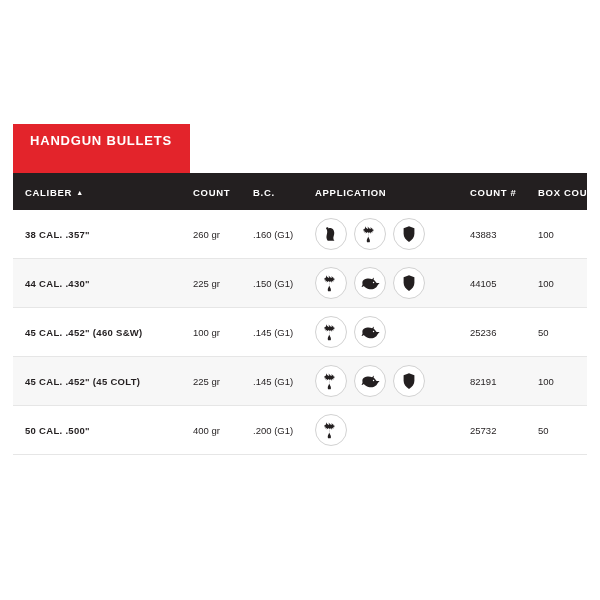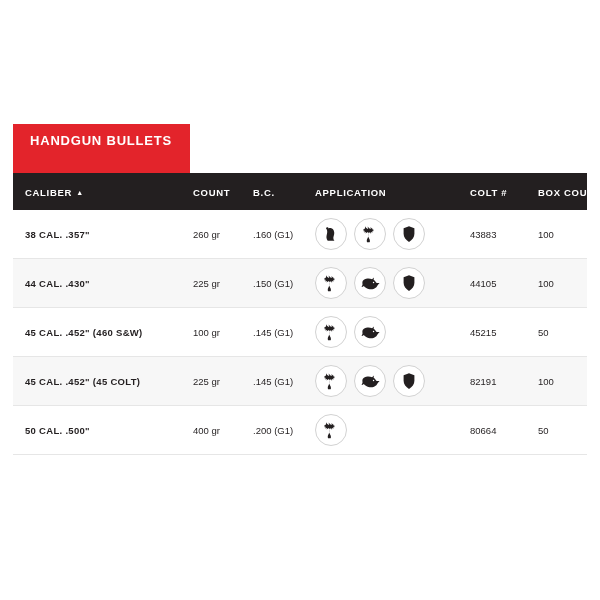--- a/index.html
+++ b/index.html
@@ -123,21 +123,21 @@
         <col class="c-app">
         <col class="c-item">
         <col class="c-box">
       </colgroup>
       <thead>
         <tr>
           <th><span>CALIBER</span><span class="sort-caret">▲</span></th>
           <th>COUNT</th>
           <th>B.C.</th>
           <th>APPLICATION</th>
-          <th>COLT #</th>
+          <th>COUNT #</th>
           <th>BOX COUNT</th>
         </tr>
       </thead>
       <tbody>
 
         <tr>
           <td class="caliber">38 CAL. .357"</td>
           <td>260 gr</td>
           <td>.160 (G1)</td>
           <td>
@@ -203,21 +203,21 @@
                   </svg>
               </span>
               <span class="icon-circle">
                 <svg width="20" height="16" viewBox="0 0 26 20" aria-hidden="true">
                     <path fill="#231f20" d="M3.5 7.5c1.4-2 3.7-3.2 6.3-3.4 2.1-.2 4.1.2 5.9 1.1l2.4-2.4-.4 3c1.2.8 2.2 1.9 3 3.1.6.9 1.6 1.3 2.6 1.2l2.2-.2-1.6 1.7c-.5.5-.9 1.1-1.2 1.8-.8 1.9-2.4 3.3-4.4 4-2.3.9-4.9 1-7.3.4-2.4-.6-4.6-1.9-6-3.8-.6.6-1.4 1-2.2 1.1L2 15l.9-1.6c.4-.7.5-1.5.3-2.2-.3-1.3-.1-2.6.3-3.7z"></path>
                     <circle cx="17.6" cy="9.3" r="0.9" fill="#ffffff"></circle>
                   </svg>
               </span>
             </div>
           </td>
-          <td>45215</td>
+          <td>25236</td>
           <td>50</td>
         </tr>
 
         <tr class="alt">
           <td class="caliber">45 CAL. .452" (45 COLT)</td>
           <td>225 gr</td>
           <td>.145 (G1)</td>
           <td>
             <div class="icons">
               <span class="icon-circle">
@@ -248,20 +248,20 @@
           <td>.200 (G1)</td>
           <td>
             <div class="icons">
               <span class="icon-circle">
                 <svg width="20" height="20" viewBox="0 0 24 24" aria-hidden="true">
                     <path fill="#231f20" d="M6.2 2.6c.3 1 .9 2 1.8 2.6.6.4 1.2.6 1.9.7-.5-.9-.7-1.8-.6-2.8.5.9 1.2 1.7 2.1 2.2.5.3 1 .5 1.6.6-.3-.8-.4-1.6-.2-2.4.4 1 1.1 1.8 2 2.3.6.3 1.1.5 1.8.6-.6.4-1.3.6-2 .6.6.5 1.3.9 2.1 1-.8.5-1.7.7-2.6.6.4.5.9.9 1.5 1.2-1 .3-2 .2-2.9-.2.1.6.4 1.2.8 1.7-1.1-.2-2-.8-2.7-1.7-.6 1-1 2.2-1 3.4 0 2 .5 3.3 1.3 4.6.5.8.8 1.7.8 2.7 0 .6-.1 1.2-.4 1.7H8.5c-.3-.6-.4-1.2-.4-1.9 0-1 .3-1.9.8-2.7.8-1.3 1.2-2.5 1.2-4.4 0-1.2-.3-2.3-.9-3.3-.7.8-1.6 1.4-2.6 1.6.4-.5.7-1 .8-1.6-.9.3-1.9.4-2.8.1.6-.3 1.1-.7 1.5-1.2-.9.1-1.8-.1-2.6-.6.8-.1 1.5-.4 2.1-.9-.7 0-1.4-.2-2-.6.6-.1 1.2-.3 1.7-.6C6.2 5 6 4 6.2 2.6z"></path>
                   </svg>
               </span>
             </div>
           </td>
-          <td>80664</td>
+          <td>25732</td>
           <td>50</td>
         </tr>
 
       </tbody>
     </table>
   </div>
 </div>
 
 </body></html>

